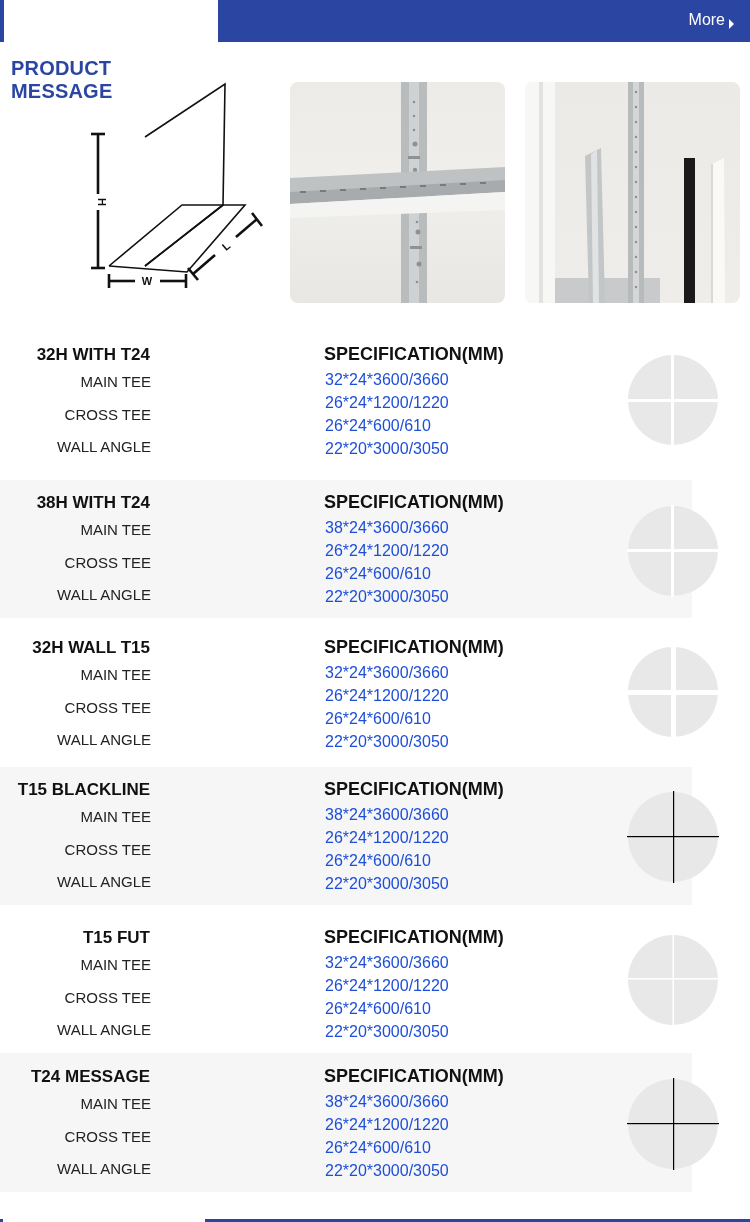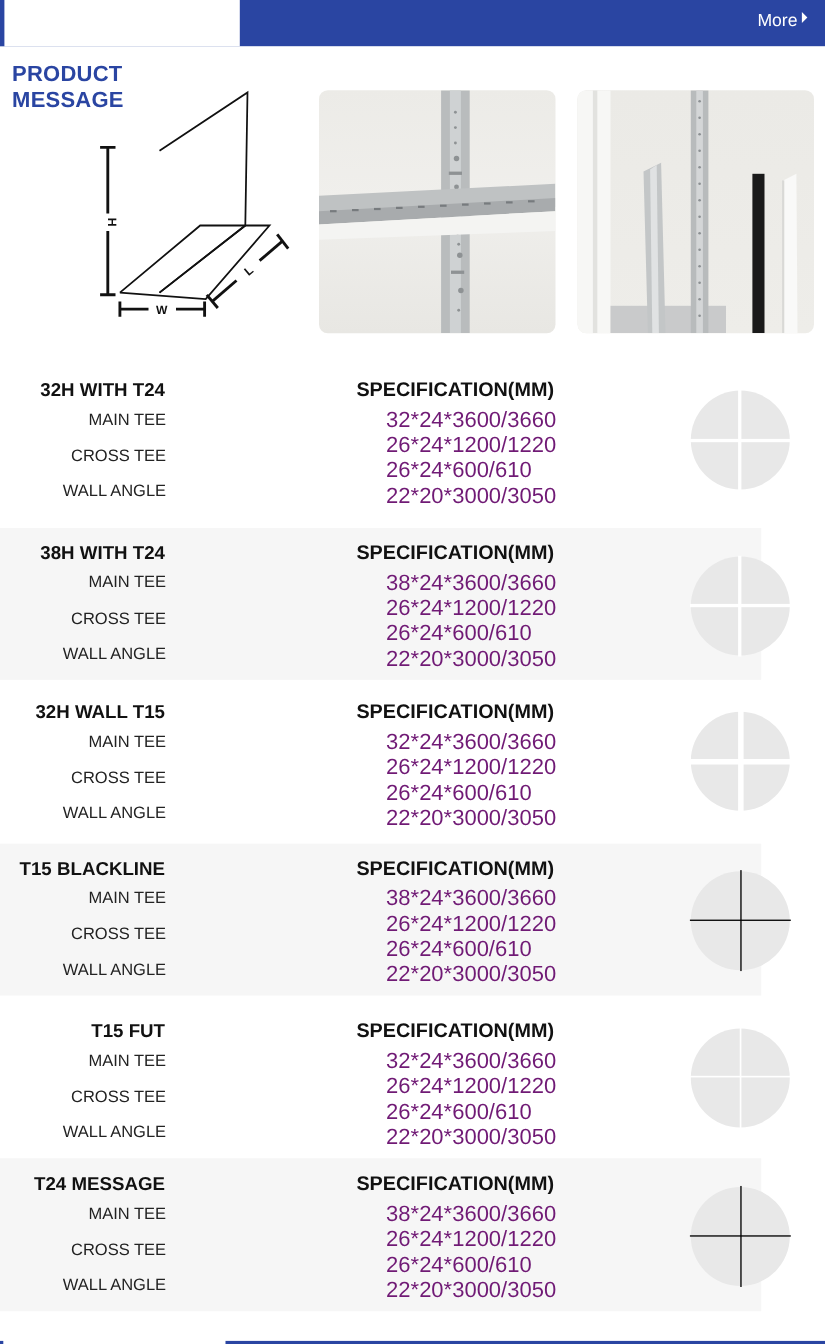--- a/index.html
+++ b/index.html
@@ -2,34 +2,34 @@
 <html><head>
 <meta charset="utf-8">
 <style>
   * { box-sizing: border-box; margin: 0; padding: 0; }
   html, body { width: 750px; height: 1222px; background: #ffffff; overflow: hidden; }
   body { font-family: "DejaVu Sans", "Liberation Sans", sans-serif; color: #111; position: relative; }
 
   .header { position: absolute; left: 0; top: 0; width: 750px; height: 42px; background: #2a45a2; }
   .header .tab { position: absolute; left: 0; top: 0; width: 218px; height: 42px; background: #fff; border-left: 4px solid #2a45a2; }
   .header .tab span { position: absolute; left: 7px; top: 9px; font-family: "Liberation Sans", sans-serif; font-weight: bold; font-size: 20px; color: #2a45a2; letter-spacing: 0.2px; margin-top: 48px; }
-  .header .more { position: absolute; right: 16px; top: 11px; color: #fff; font-family: "Liberation Sans", sans-serif; font-size: 16px; cursor: pointer; display: flex; align-items: flex-start; gap: 2px; }
+  .header .more { position: absolute; right: 16px; top: 11px; color: #fff; font-family: "Liberation Sans", sans-serif; font-size: 16px; cursor: pointer; display: flex; align-items: flex-end; gap: 2px; }
   .header .more .tri { width: 0; height: 0; border-top: 5px solid transparent; border-bottom: 5px solid transparent; border-left: 5px solid #fff; margin-left: 2px; }
 
   .diagram { position: absolute; left: 80px; top: 78px; width: 190px; height: 220px; }
   .photo { position: absolute; top: 82px; height: 221px; border-radius: 8px; overflow: hidden; }
   .photo1 { left: 290px; width: 215px; background: linear-gradient(180deg, #ecebe7 0%, #f0efec 45%, #e8e7e3 100%); }
   .photo2 { left: 525px; width: 215px; background: linear-gradient(180deg, #ebeae6 0%, #eeede9 100%); }
 
   .row { position: absolute; left: 0; width: 692px; }
   .row.gray { background: #f6f6f6; }
   .name { position: absolute; right: 542px; font-family: "Liberation Sans", sans-serif; font-weight: bold; font-size: 17px; color: #111; text-align: right; white-space: nowrap; }
   .part { position: absolute; right: 541px; font-family: "Liberation Sans", sans-serif; font-size: 15px; color: #222; text-align: right; white-space: nowrap; }
   .spec-h { position: absolute; left: 324px; font-family: "Liberation Sans", sans-serif; font-weight: bold; font-size: 18px; color: #111; white-space: nowrap; }
-  .spec { position: absolute; left: 325px; font-family: "Liberation Sans", sans-serif; font-size: 20px; color: #701a75; white-space: nowrap; margin-left: 26px; }
+  .spec { position: absolute; left: 325px; font-family: "Liberation Sans", sans-serif; font-size: 16px; color: #1d4ed8; white-space: nowrap; }
   .circle { position: absolute; left: 627px; width: 92px; height: 92px; }
 
   .footer-line { position: absolute; top: 1219px; height: 3px; background: #2a45a2; }
 </style>
 </head>
 <body>
 
 <div class="header">
   <div class="tab">
     <span>PRODUCT MESSAGE</span>

